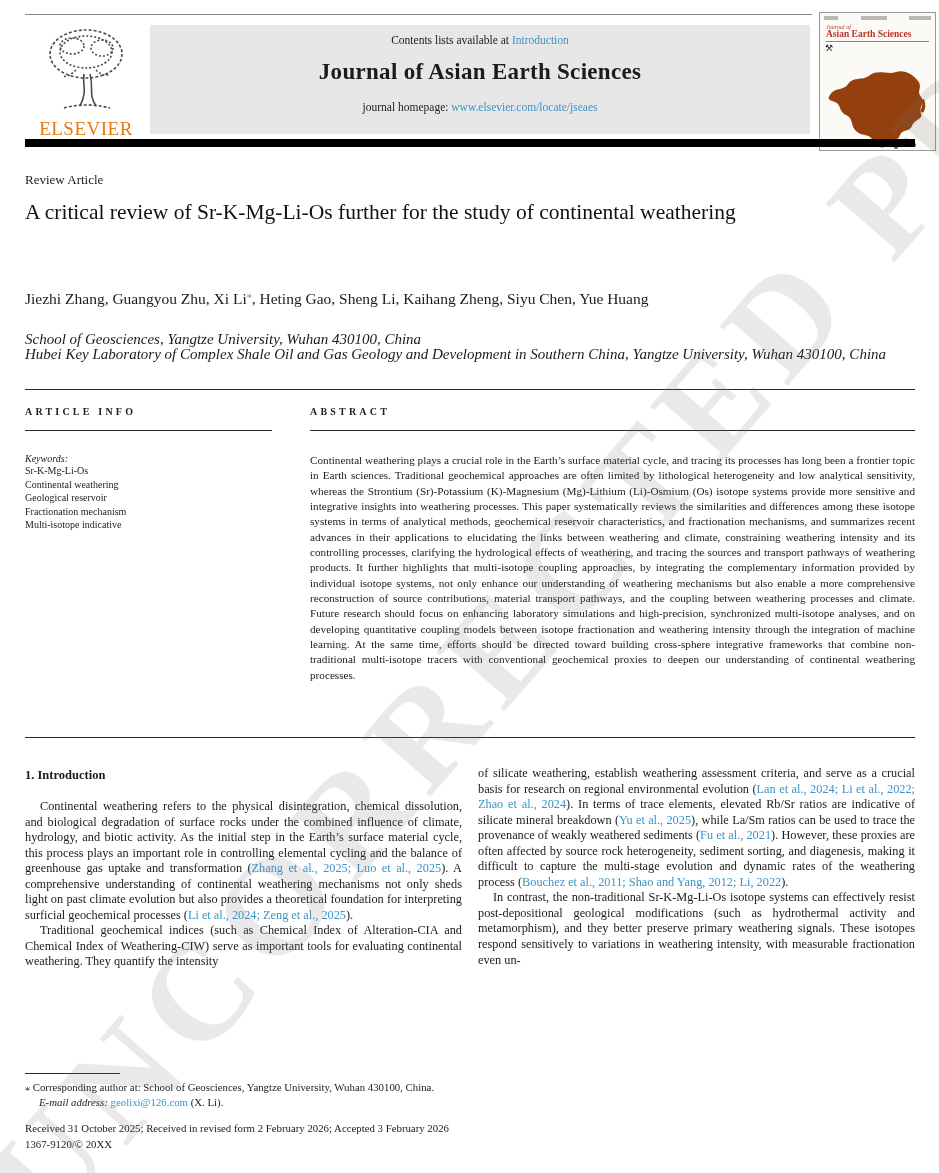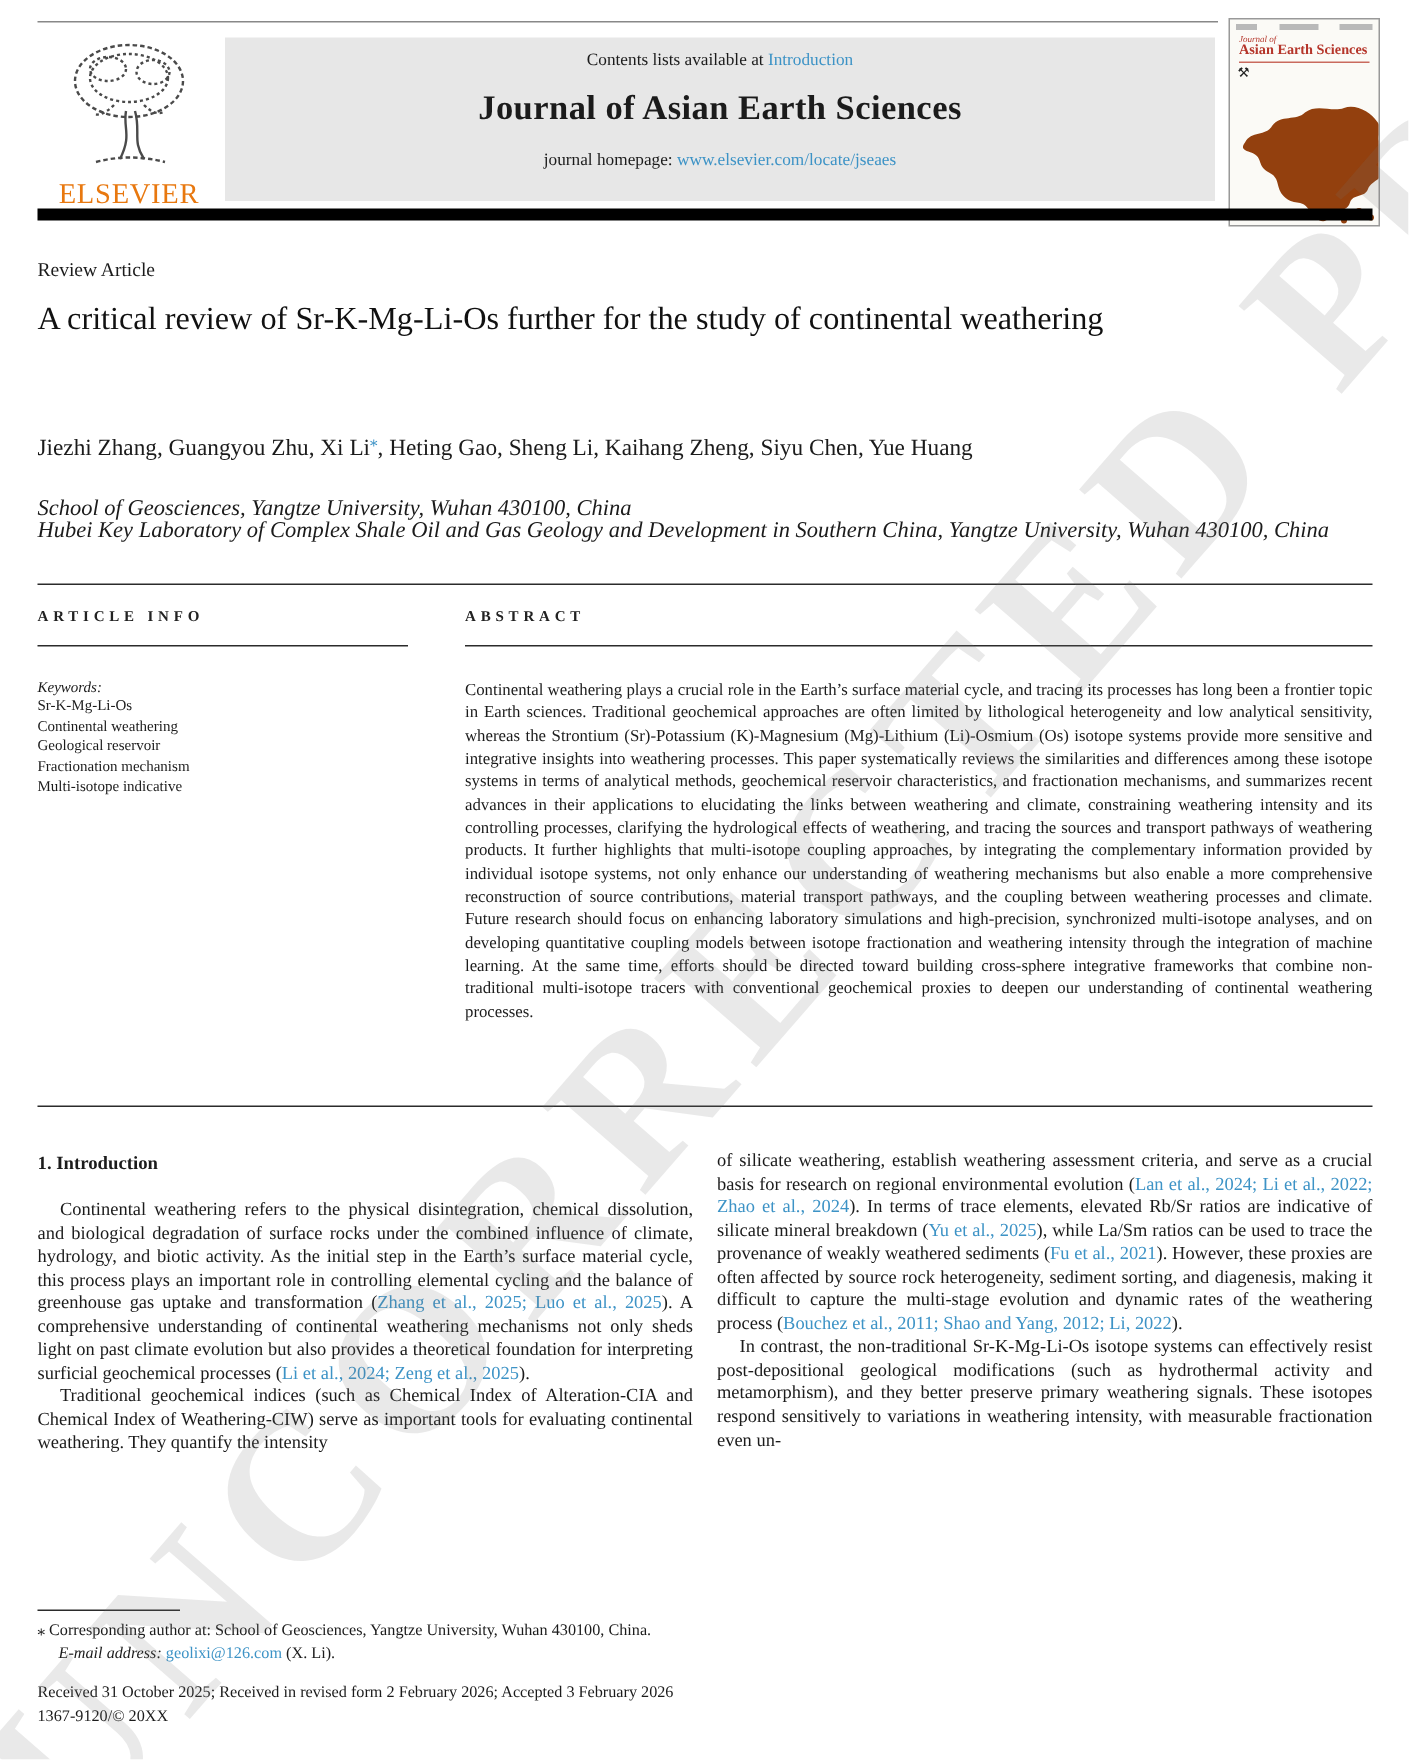--- a/index.html
+++ b/index.html
@@ -21,21 +21,21 @@
   
   .mast-band{position:absolute;left:150px;top:25px;width:660px;height:109px;background:#e7e7e7;text-align:center;}
   .mast-contents{margin-top:9px;font-size:11.5px;}
   .mast-title{margin-top:13px;font-size:23px;font-weight:bold;letter-spacing:0.3px;}
   .mast-home{margin-top:16px;font-size:11.5px;}
   .link{color:#3d93c6;}
   .elsevier-wrap{position:absolute;left:27px;top:24px;width:118px;text-align:center;}
   .elsevier-label{font-size:19px;color:#e8780f;letter-spacing:0.5px;margin-top:-2px;font-family:"Liberation Serif",serif;}
   .blackbar{position:absolute;left:25px;top:139px;width:890px;height:8px;background:#000;}
   
-  .cover{position:absolute;left:819px;top:12px;width:101px;height:139px;background:#fbfaf6;border:1px solid #999;box-sizing:border-box;overflow:hidden;}
+  .cover{position:absolute;left:819px;top:12px;width:117px;height:139px;background:#fbfaf6;border:1px solid #999;box-sizing:border-box;overflow:hidden;}
   .cover-topline{display:flex;justify-content:space-between;padding:3px 4px 0 4px;}
   .cover-topline span{background:#b9b9b9;height:4px;}
   .cover-title-pre{font-style:italic;font-size:6px;color:#b5352a;margin:4px 0 0 6px;}
   .cover-title{font-size:9.5px;font-weight:bold;color:#b5352a;margin:0 0 0 6px;line-height:9px;}
   .cover-redline{height:1px;background:#c96a5e;margin:2px 6px 0 6px;}
   .cover-hammers{font-size:9px;margin:1px 0 0 5px;color:#222;}
   .cover-map{position:absolute;left:2px;top:52px;}
   
   .review-article{position:absolute;left:25px;top:172px;font-size:13px;}
   .title{position:absolute;left:25px;top:198px;width:790px;font-size:21.5px;line-height:28px;color:#111;}

